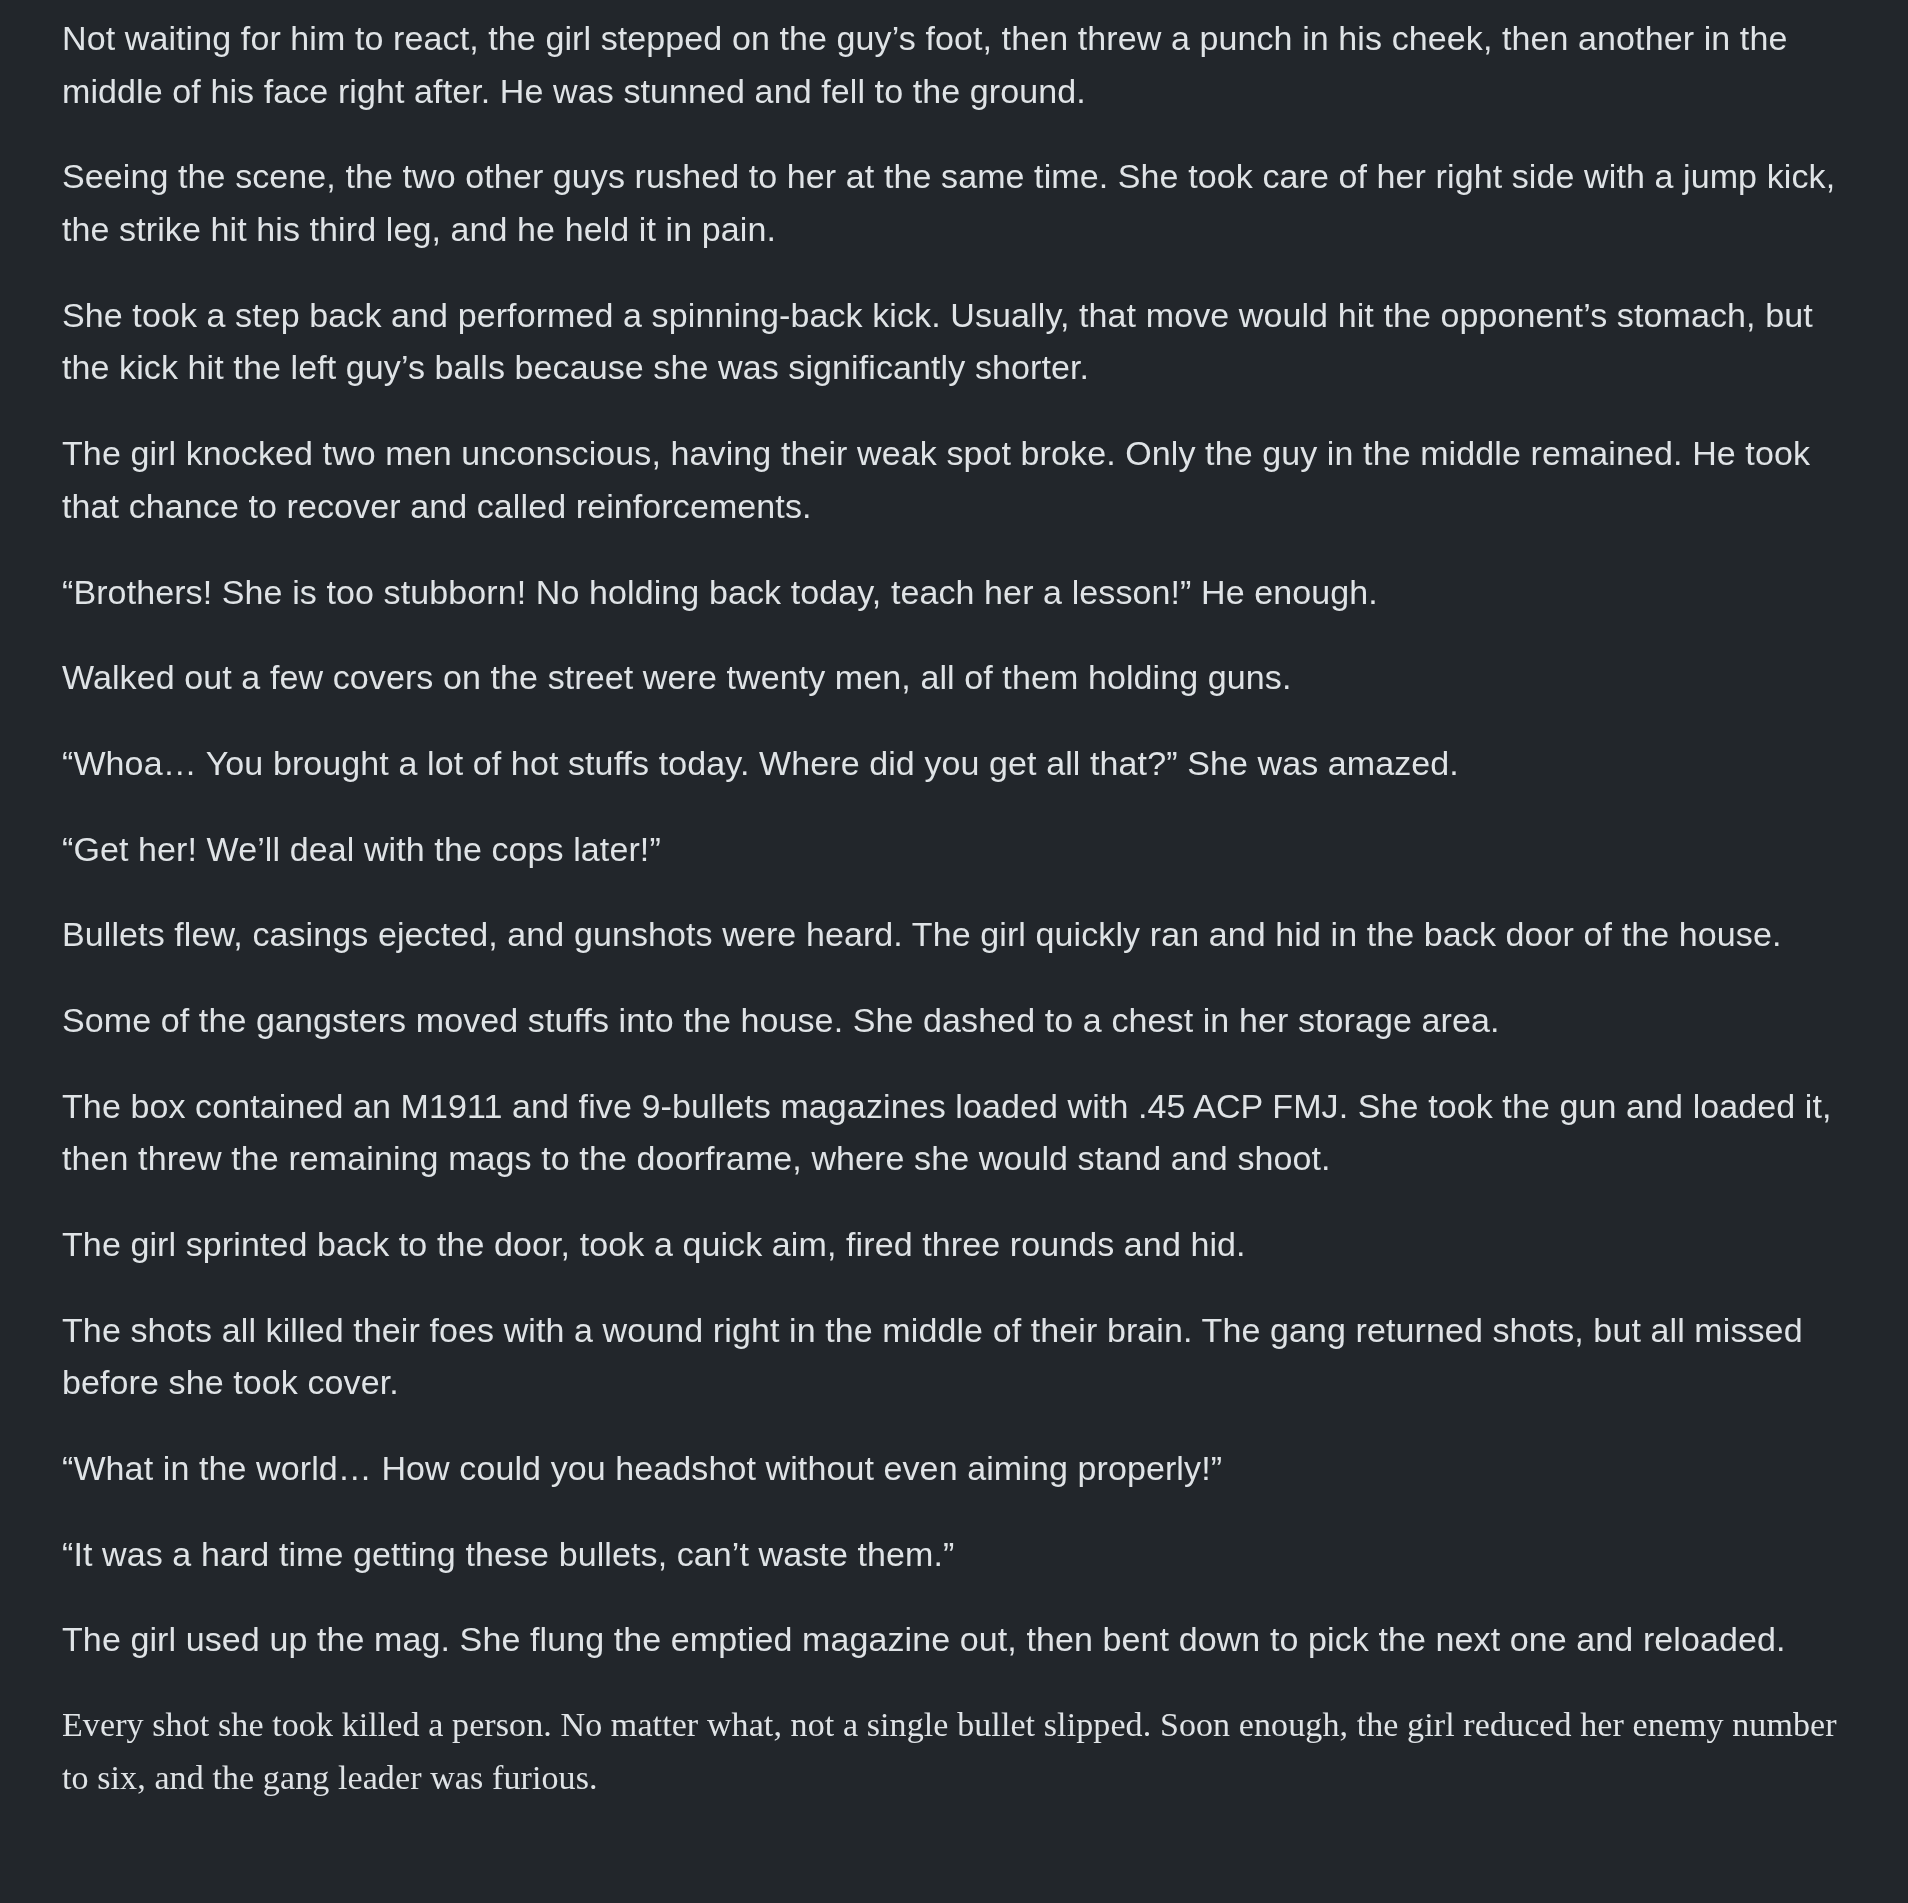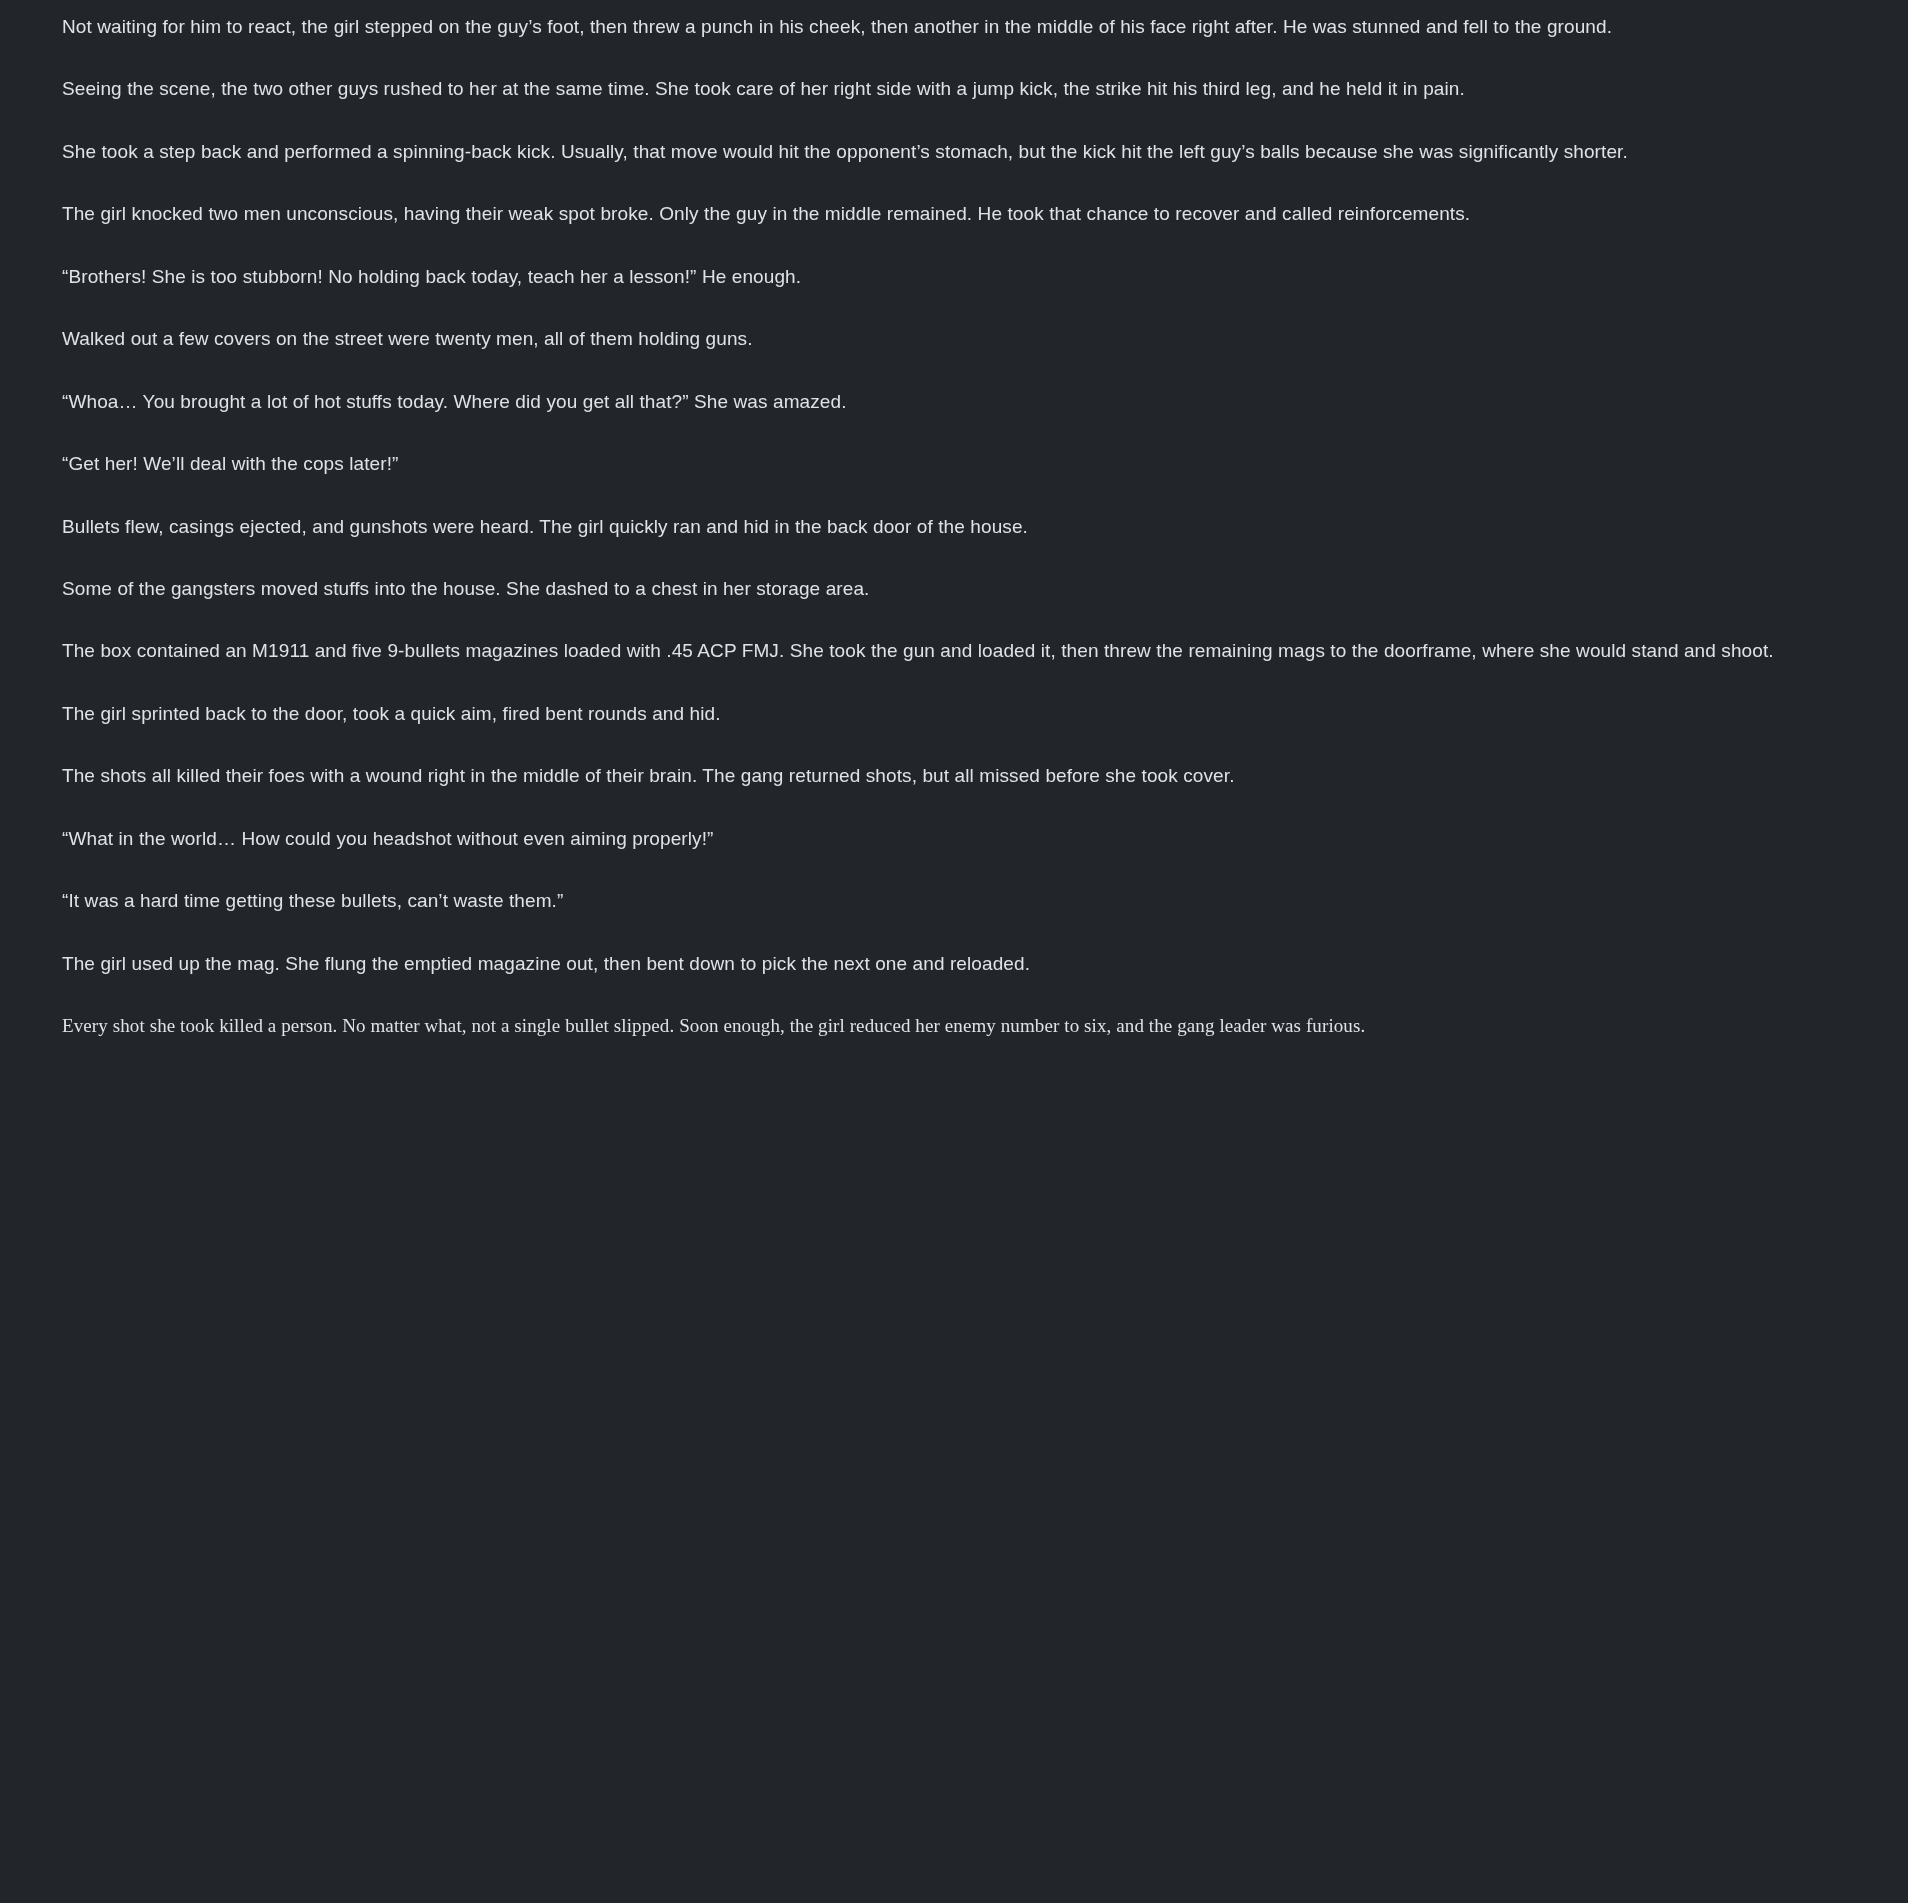--- a/index.html
+++ b/index.html
@@ -11,21 +11,21 @@
     width: 1908px;
     min-height: 1903px;
     font-family: "Liberation Sans", sans-serif;
     color: #e3e6e8;
   }
   #reader {
     padding: 12px 46px 0 62px;
     box-sizing: border-box;
   }
   .para {
-    font-size: 19px;
+    font-size: 34px;
     line-height: 1.55;
     color: #dfe3e6;
     margin: 0 0 33px 0;
     letter-spacing: 0.1px;
     font-weight: 400;
     max-width: 1800px;
   }
   .para:last-child {
     margin-bottom: 0;
     font-family: Liberation Serif, serif;
@@ -39,19 +39,19 @@
   <p class="para">Seeing the scene, the two other guys rushed to her at the same time. She took care of her right side with a jump kick, the strike hit his third leg, and he held it in pain.</p>
   <p class="para">She took a step back and performed a spinning-back kick. Usually, that move would hit the opponent’s stomach, but the kick hit the left guy’s balls because she was significantly shorter.</p>
   <p class="para">The girl knocked two men unconscious, having their weak spot broke. Only the guy in the middle remained. He took that chance to recover and called reinforcements.</p>
   <p class="para">“Brothers! She is too stubborn! No holding back today, teach her a lesson!” He enough.</p>
   <p class="para">Walked out a few covers on the street were twenty men, all of them holding guns.</p>
   <p class="para">“Whoa… You brought a lot of hot stuffs today. Where did you get all that?” She was amazed.</p>
   <p class="para">“Get her! We’ll deal with the cops later!”</p>
   <p class="para">Bullets flew, casings ejected, and gunshots were heard. The girl quickly ran and hid in the back door of the house.</p>
   <p class="para">Some of the gangsters moved stuffs into the house. She dashed to a chest in her storage area.</p>
   <p class="para">The box contained an M1911 and five 9-bullets magazines loaded with .45 ACP FMJ. She took the gun and loaded it, then threw the remaining mags to the doorframe, where she would stand and shoot.</p>
-  <p class="para">The girl sprinted back to the door, took a quick aim, fired bent rounds and hid.</p>
+  <p class="para">The girl sprinted back to the door, took a quick aim, fired three rounds and hid.</p>
   <p class="para">The shots all killed their foes with a wound right in the middle of their brain. The gang returned shots, but all missed before she took cover.</p>
   <p class="para">“What in the world… How could you headshot without even aiming properly!”</p>
   <p class="para">“It was a hard time getting these bullets, can’t waste them.”</p>
   <p class="para">The girl used up the mag. She flung the emptied magazine out, then bent down to pick the next one and reloaded.</p>
   <p class="para">Every shot she took killed a person. No matter what, not a single bullet slipped. Soon enough, the girl reduced her enemy number to six, and the gang leader was furious.</p>
 </div>
 
 </body></html>

